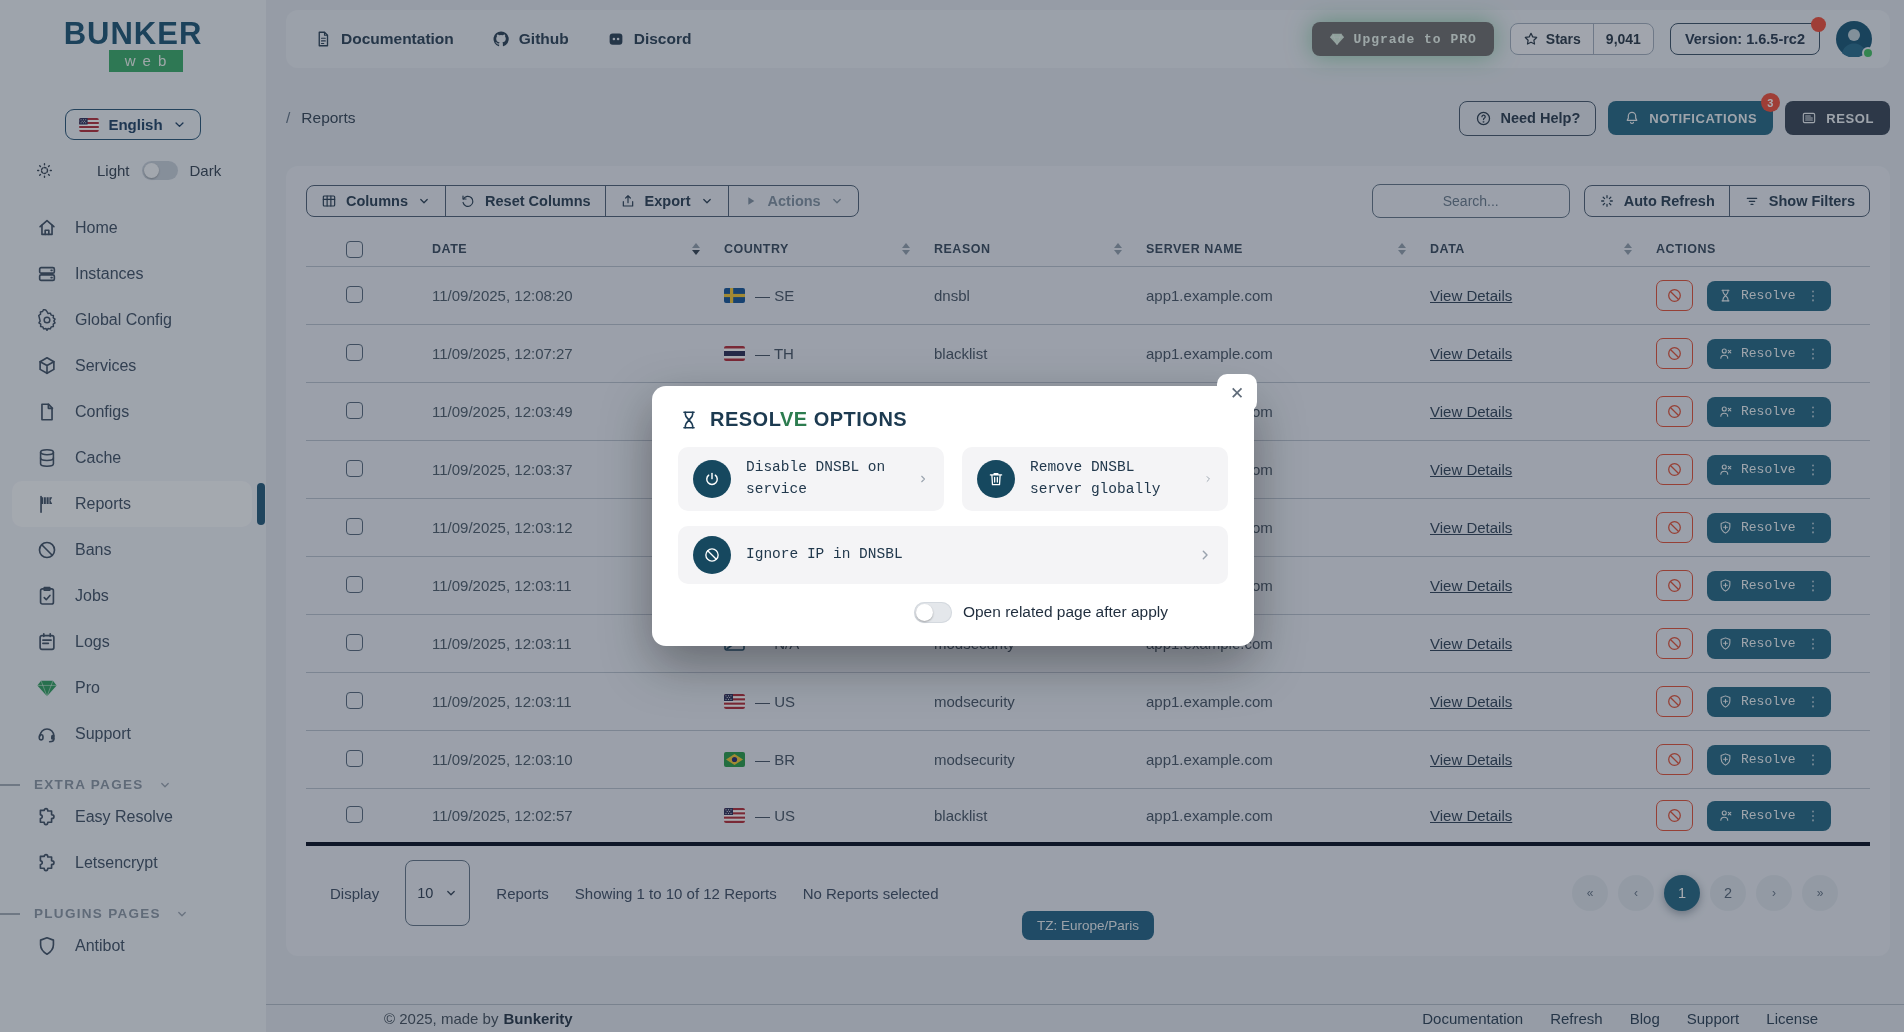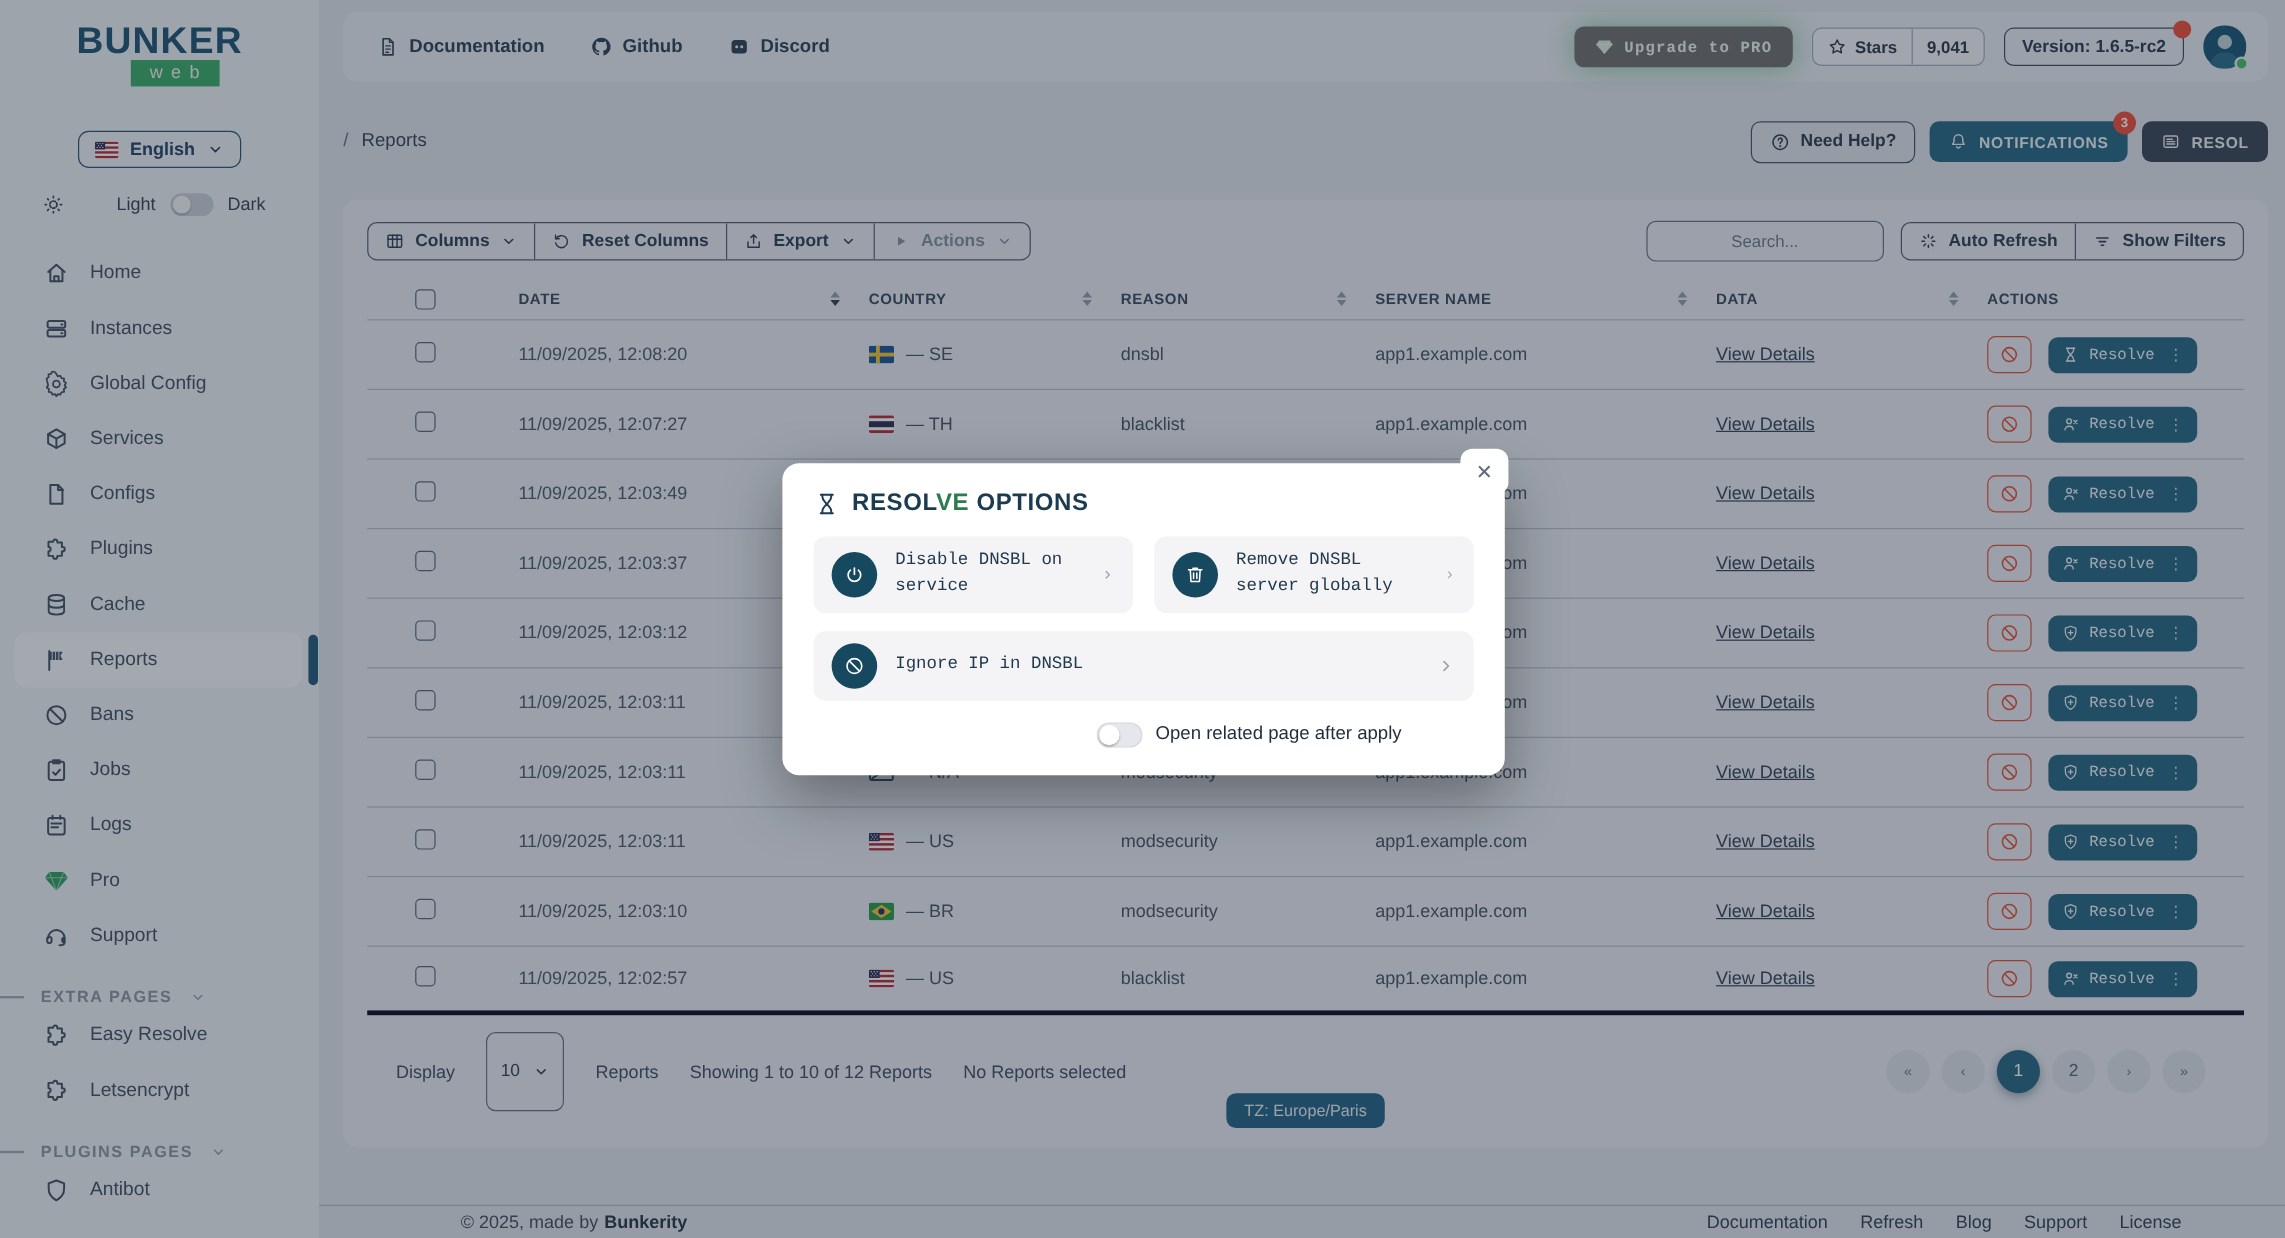--- a/index.html
+++ b/index.html
@@ -234,28 +234,20 @@
           <span class="ico">
             <svg viewBox="0 0 24 24" fill="none" stroke="currentColor" stroke-linecap="round" stroke-linejoin="round" stroke-width="1.8">
               <path d="M6.5 3.5h7l4 4v13h-11z"></path>
               <path d="M13.5 3.5V8H18"></path>
             </svg>
           </span>
           <span>Configs</span>
         </div>
       <div class="menu-item">
           <span class="ico">
-            <svg viewBox="0 0 24 24" fill="none" stroke="currentColor" stroke-linecap="round" stroke-linejoin="round" stroke-width="1.8">
-              <path d="M9 4.8a1.9 1.9 0 0 1 3.8 0l.1.7h4.1v4.1l.7.1a1.9 1.9 0 0 1 0 3.8l-.7.1v4.1h-4.1l-.1.7a1.9 1.9 0 0 1-3.8 0l-.1-.7H4.8v-4.1a2 2 0 0 0 0-4V4.8h4.1z"></path>
-            </svg>
-          </span>
-          <span>Plugins</span>
-        </div>
-      <div class="menu-item">
-          <span class="ico">
             <svg viewBox="0 0 24 24" fill="none" stroke="currentColor" stroke-linecap="round" stroke-linejoin="round" stroke-width="1.7">
               <ellipse cx="12" cy="5.8" rx="7" ry="2.7"></ellipse>
               <path d="M5 5.8v6.2c0 1.5 3.1 2.7 7 2.7s7-1.2 7-2.7V5.8"></path>
               <path d="M5 12v6.2c0 1.5 3.1 2.7 7 2.7s7-1.2 7-2.7V12"></path>
             </svg>
           </span>
           <span>Cache</span>
         </div>
       <div class="menu-item active">
           <span class="ico">

